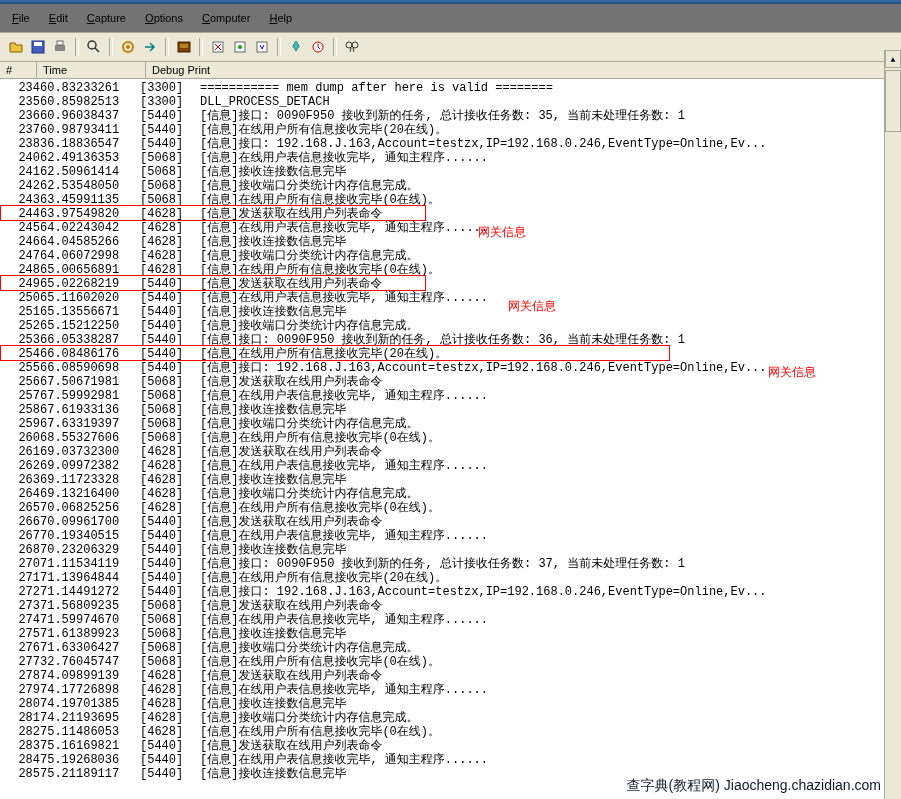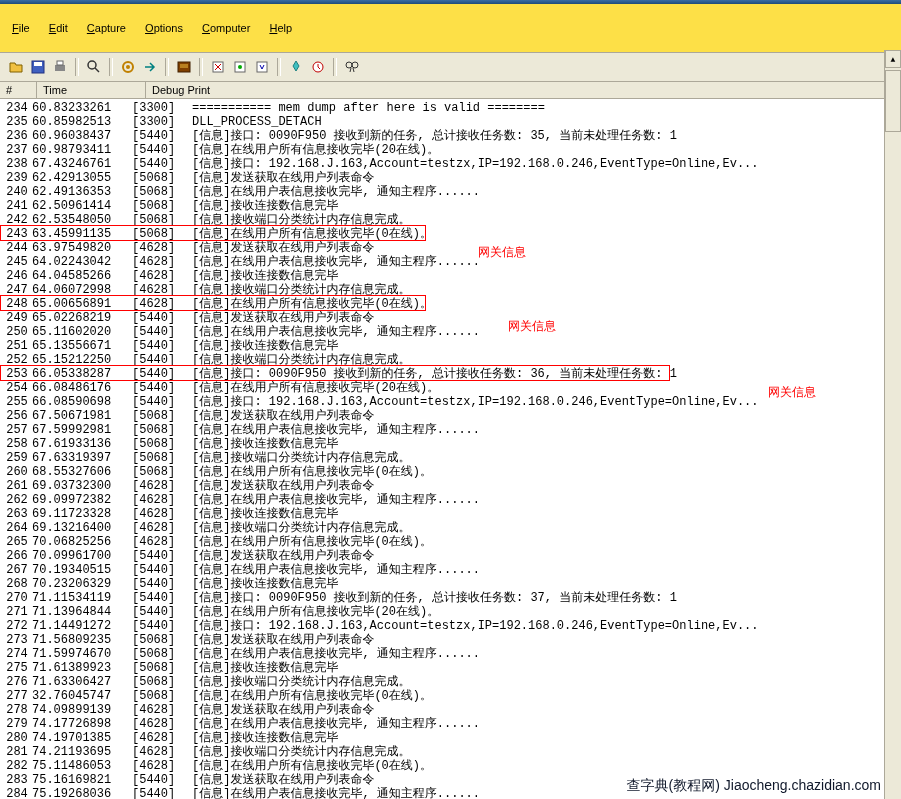--- a/index.html
+++ b/index.html
@@ -1,27 +1,27 @@
 <!DOCTYPE html>
 <html><head>
 <meta charset="utf-8">
 <style>
 html,body{margin:0;padding:0;font-family:"Courier New",monospace;font-size:12px;background:#fff;color:#000;overflow:hidden;}
 .title-bar{background:linear-gradient(to bottom,#3a6ea5,#1e4b7a);height:4px;}
-.menu-bar{background:#fde047;border-bottom:1px solid #aca899;padding:16px 4px;font-family:Tahoma,sans-serif;font-size:11px;}
+.menu-bar{background:#737373;border-bottom:1px solid #aca899;padding:6px 4px;font-family:Tahoma,sans-serif;font-size:11px;}
 .menu-item{display:inline-block;padding:2px 8px;cursor:default;}
 .menu-item u{text-decoration:underline;}
 .toolbar{background:#ece9d8;border-bottom:1px solid #aca899;padding:4px 6px;display:flex;align-items:center;gap:2px;}
 .tb-btn{width:20px;height:20px;display:flex;align-items:center;justify-content:center;cursor:pointer;}
 .tb-sep{width:2px;height:18px;border-left:1px solid #aca899;border-right:1px solid #fff;margin:0 3px;}
 .header-row{background:#ece9d8;border-bottom:1px solid #aca899;font-family:Tahoma,sans-serif;font-size:11px;display:flex;}
 .header-cell{padding:2px 6px;border-right:1px solid #aca899;}
 .log-area{background:#fff;padding:2px 0;line-height:14px;position:relative;overflow:hidden;}
 .log-row{white-space:pre;font-family:"Courier New","SimSun",monospace;font-size:12px;height:14px;position:relative;}
-.num-col{display:inline-block;width:30px;text-align:center;padding-left:2px;}
+.num-col{display:inline-block;width:30px;text-align:right;padding-left:10px;}
 .time-col{display:inline-block;width:100px;}
 .pid-col{display:inline-block;width:60px;}
 .msg-col{display:inline;}
 .red-box{position:absolute;border:1px solid #f00;pointer-events:none;}
 .red-label{position:absolute;color:#f00;font-family:"SimSun",sans-serif;font-size:12px;pointer-events:none;margin-top:20px;}
 .scrollbar-v{position:absolute;right:0;top:50px;bottom:0;width:16px;background:#ece9d8;border-left:1px solid #aca899;}
 .scroll-btn{height:16px;background:#ece9d8;border:1px solid #aca899;display:flex;align-items:center;justify-content:center;font-size:8px;}
 .scroll-thumb{background:#ece9d8;border:1px solid #aca899;height:60px;margin-top:2px;}
 .watermark{position:absolute;bottom:4px;right:20px;font-family:"SimSun",sans-serif;font-size:14px;color:#0f172a;pointer-events:none;}
 svg{display:block;}
@@ -132,22 +132,21 @@
   <div class="header-cell" style="width:24px">#</div>
   <div class="header-cell" style="width:96px">Time</div>
   <div class="header-cell" style="flex:1">Debug Print</div>
 </div>
 
 <div class="log-area" id="log-area">
     <div class="log-row"><span class="num-col">234</span><span class="time-col">60.83233261</span><span class="pid-col">[3300]</span><span class="msg-col">=========== mem dump after here is valid ========</span></div>
     <div class="log-row"><span class="num-col">235</span><span class="time-col">60.85982513</span><span class="pid-col">[3300]</span><span class="msg-col">DLL_PROCESS_DETACH</span></div>
     <div class="log-row"><span class="num-col">236</span><span class="time-col">60.96038437</span><span class="pid-col">[5440]</span><span class="msg-col">[信息]接口: 0090F950 接收到新的任务, 总计接收任务数: 35, 当前未处理任务数: 1</span></div>
     <div class="log-row"><span class="num-col">237</span><span class="time-col">60.98793411</span><span class="pid-col">[5440]</span><span class="msg-col">[信息]在线用户所有信息接收完毕(20在线)。</span></div>
-    <div class="log-row"><span class="num-col">238</span><span class="time-col">67.43246761</span><span class="pid-col">[5440]</span><span class="msg-col">[信息]接口: 192.168.J.163,Account=testzx,IP=192.168.0.246,EventType=Online,Ev...</span></div>
-    <div class="log-row"><span class="num-col">239</span><span class="time-col">62.42913055</span><span class="pid-col">[5068]</span><span class="msg-col">[信息]发送获取在线用户列表命令</span></div>
+    <div class="log-row"><span class="num-col">238</span><span class="time-col">36.18836547</span><span class="pid-col">[5440]</span><span class="msg-col">[信息]接口: 192.168.J.163,Account=testzx,IP=192.168.0.246,EventType=Online,Ev...</span></div>
     <div class="log-row"><span class="num-col">240</span><span class="time-col">62.49136353</span><span class="pid-col">[5068]</span><span class="msg-col">[信息]在线用户表信息接收完毕, 通知主程序......</span></div>
     <div class="log-row"><span class="num-col">241</span><span class="time-col">62.50961414</span><span class="pid-col">[5068]</span><span class="msg-col">[信息]接收连接数信息完毕</span></div>
     <div class="log-row"><span class="num-col">242</span><span class="time-col">62.53548050</span><span class="pid-col">[5068]</span><span class="msg-col">[信息]接收端口分类统计内存信息完成。</span></div>
     <div class="log-row"><span class="num-col">243</span><span class="time-col">63.45991135</span><span class="pid-col">[5068]</span><span class="msg-col">[信息]在线用户所有信息接收完毕(0在线)。</span></div>
     <div class="log-row"><span class="num-col">244</span><span class="time-col">63.97549820</span><span class="pid-col">[4628]</span><span class="msg-col">[信息]发送获取在线用户列表命令</span></div>
     <div class="log-row"><span class="num-col">245</span><span class="time-col">64.02243042</span><span class="pid-col">[4628]</span><span class="msg-col">[信息]在线用户表信息接收完毕, 通知主程序......</span></div>
     <div class="log-row"><span class="num-col">246</span><span class="time-col">64.04585266</span><span class="pid-col">[4628]</span><span class="msg-col">[信息]接收连接数信息完毕</span></div>
     <div class="log-row"><span class="num-col">247</span><span class="time-col">64.06072998</span><span class="pid-col">[4628]</span><span class="msg-col">[信息]接收端口分类统计内存信息完成。</span></div>
     <div class="log-row"><span class="num-col">248</span><span class="time-col">65.00656891</span><span class="pid-col">[4628]</span><span class="msg-col">[信息]在线用户所有信息接收完毕(0在线)。</span></div>
     <div class="log-row"><span class="num-col">249</span><span class="time-col">65.02268219</span><span class="pid-col">[5440]</span><span class="msg-col">[信息]发送获取在线用户列表命令</span></div>

